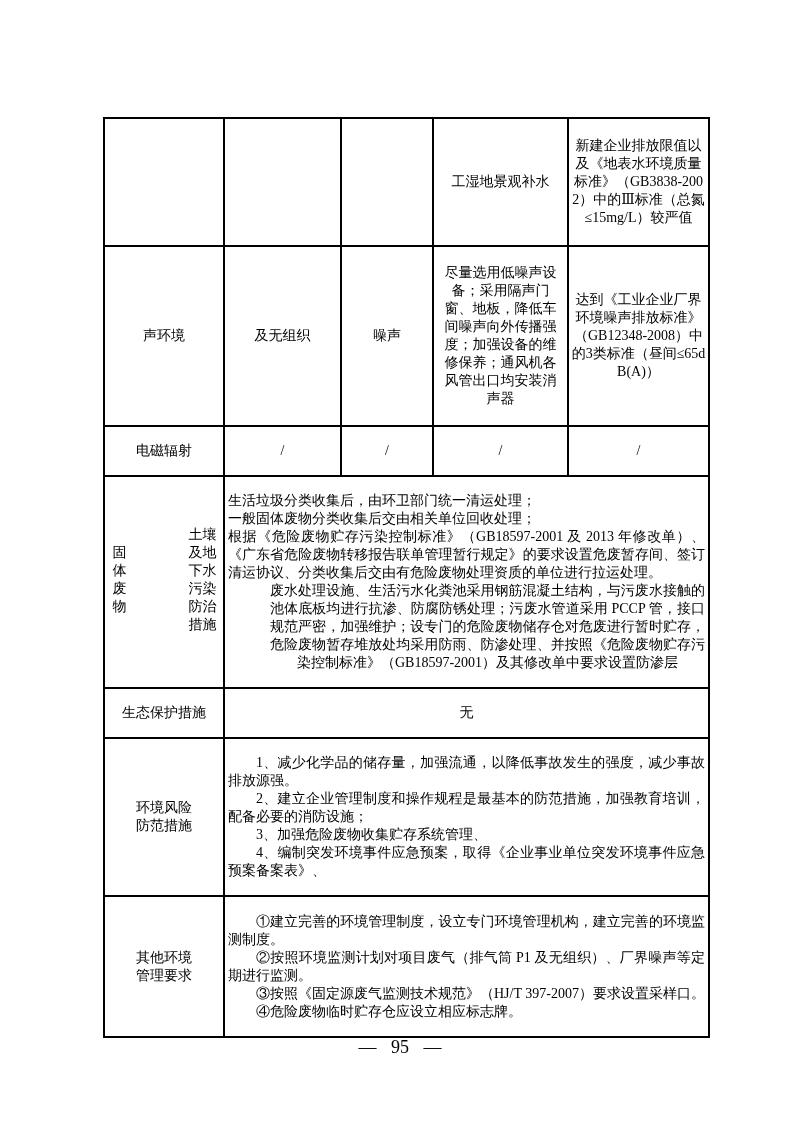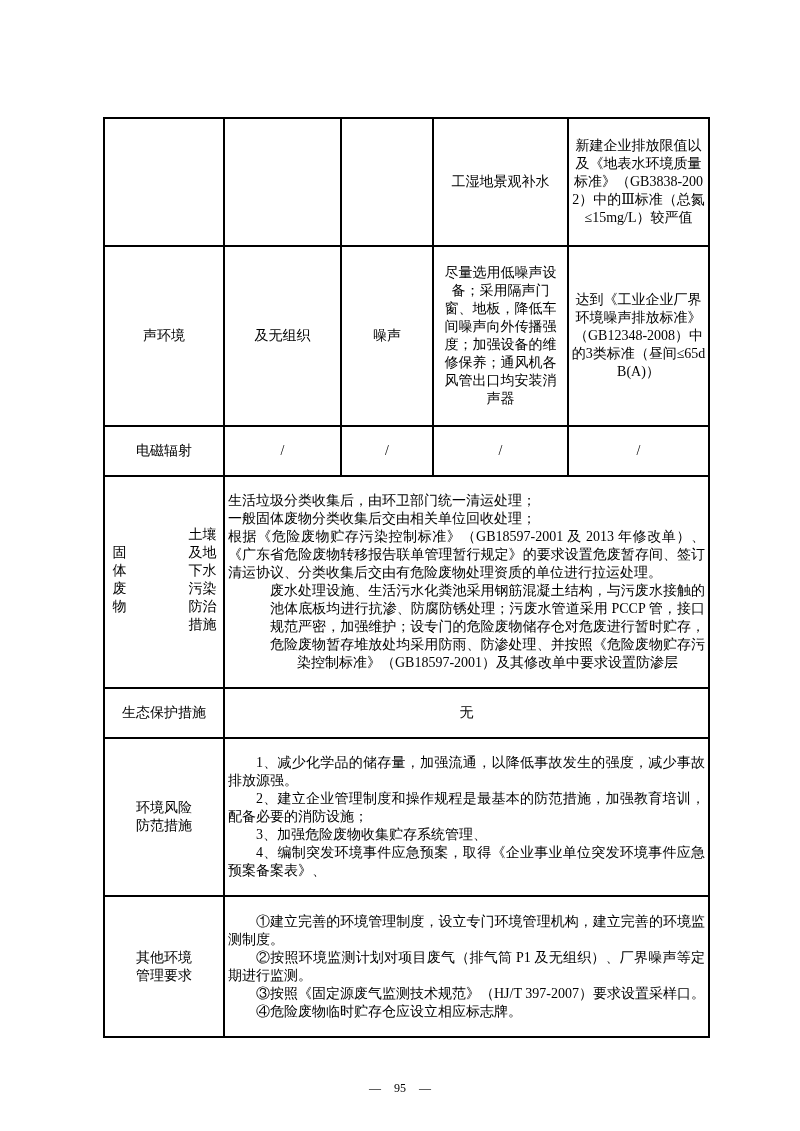--- a/index.html
+++ b/index.html
@@ -41,23 +41,23 @@
     vertical-align:top !important;
   }
   .dual-label-cell .inner{
     height:100%;
     display:flex;flex-direction:row;align-items:center;
     padding-top:34px;gap:54px;
   }
   .slash{text-align:center;}
   .page-number{
     position:absolute;
-    left:0;top:1081px;width:800px;
+    left:0;top:1037px;width:800px;
     text-align:center;
-    font-size:12px;
+    font-size:18px;
     word-spacing:10px;
   }
 </style>
 </head>
 <body>
 
 <div class="page">
 
   <table class="eia">
     <colgroup>

